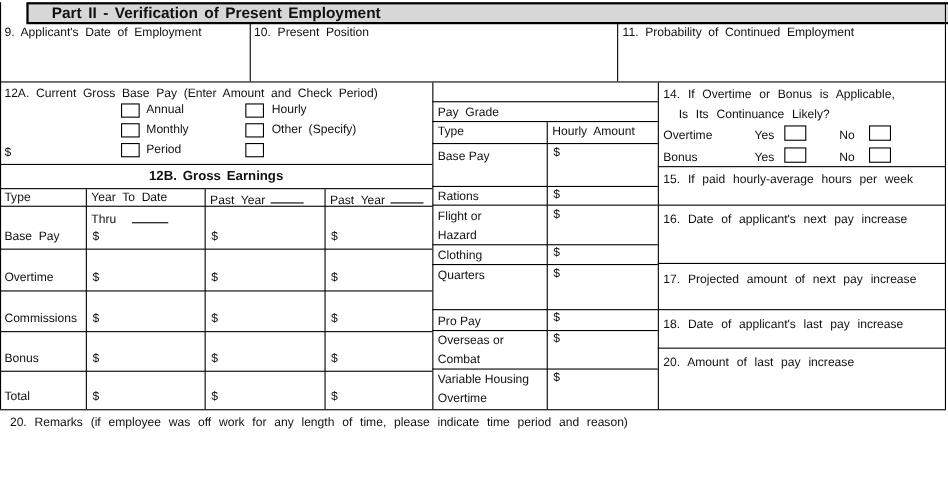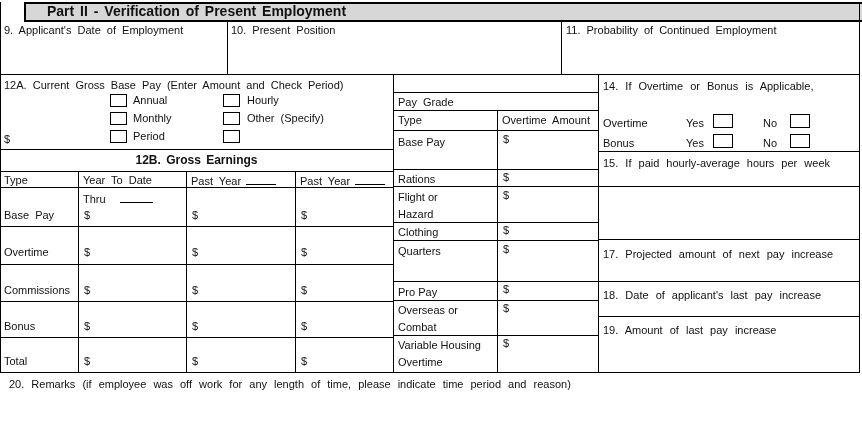--- a/index.html
+++ b/index.html
@@ -113,21 +113,21 @@
   <div class="hl" style="left:393px;top:222px;width:205px"></div>
   <div class="hl" style="left:393px;top:240px;width:205px"></div>
   <div class="hl" style="left:393px;top:281px;width:205px"></div>
   <div class="hl" style="left:393px;top:300px;width:205px"></div>
   <div class="hl" style="left:393px;top:335px;width:205px"></div>
   <div class="vl" style="left:497px;top:111px;height:261px"></div>
 
   <div class="lbl" style="left:398px;top:96px">Pay Grade</div>
   <div class="field" style="left:455px;top:93px;width:142px;height:16px"></div>
   <div class="lbl" style="left:398px;top:114px">Type</div>
-  <div class="lbl" style="left:502px;top:114px">Overtime Amount</div>
+  <div class="lbl" style="left:502px;top:114px">Hourly Amount</div>
 
   <div class="mlbl" style="left:398px;top:134px">Base Pay</div>
   <div class="cell" style="left:498px;top:131px;width:100px;height:38px;padding-top:2px"><span>$</span></div>
   <div class="mlbl" style="left:398px;top:171px">Rations</div>
   <div class="cell" style="left:498px;top:170px;width:100px;height:16px;padding-top:1px"><span>$</span></div>
   <div class="mlbl" style="left:398px;top:189px">Flight or
 Hazard</div>
   <div class="cell" style="left:498px;top:187px;width:100px;height:35px;padding-top:2px"><span>$</span></div>
   <div class="mlbl" style="left:398px;top:224px">Clothing</div>
   <div class="cell" style="left:498px;top:223px;width:100px;height:17px;padding-top:1px"><span>$</span></div>
@@ -142,41 +142,43 @@
 Overtime</div>
   <div class="cell" style="left:498px;top:336px;width:100px;height:36px;padding-top:1px"><span>$</span></div>
 
   <div class="hl" style="left:598px;top:151px;width:262px"></div>
   <div class="hl" style="left:598px;top:186px;width:262px"></div>
   <div class="hl" style="left:598px;top:239px;width:262px"></div>
   <div class="hl" style="left:598px;top:281px;width:262px"></div>
   <div class="hl" style="left:598px;top:316px;width:262px"></div>
 
   <div class="lbl ws4" style="left:603px;top:80px">14. If Overtime or Bonus is Applicable,</div>
+  <div class="lbl ws4" style="left:617px;top:98px">Is Its Continuance Likely?</div>
   <div class="lbl" style="left:603px;top:117px">Overtime</div>
   <div class="lbl" style="left:686px;top:117px">Yes</div>
   <div class="cb2" style="left:713px;top:114px"></div>
   <div class="lbl" style="left:763px;top:117px">No</div>
   <div class="cb2" style="left:790px;top:114px"></div>
   <div class="lbl" style="left:603px;top:137px">Bonus</div>
   <div class="lbl" style="left:686px;top:137px">Yes</div>
   <div class="cb2" style="left:713px;top:134px"></div>
   <div class="lbl" style="left:763px;top:137px">No</div>
   <div class="cb2" style="left:790px;top:134px"></div>
 
   <div class="lbl ws4" style="left:603px;top:157px">15. If paid hourly-average hours per week</div>
   <div class="field" style="left:599px;top:170px;width:258px;height:15px"></div>
 
+  <div class="lbl ws4" style="left:603px;top:194px">16. Date of applicant's next pay increase</div>
   <div class="field" style="left:599px;top:208px;width:258px;height:30px"></div>
 
   <div class="lbl ws4" style="left:603px;top:248px">17. Projected amount of next pay increase</div>
   <div class="field" style="left:599px;top:262px;width:258px;height:18px"></div>
 
   <div class="lbl ws4" style="left:603px;top:289px">18. Date of applicant's last pay increase</div>
   <div class="field" style="left:599px;top:302px;width:258px;height:13px"></div>
 
-  <div class="lbl ws4" style="left:603px;top:324px">19. Amount of last pay increase</div>
+  <div class="lbl ws4" style="left:603px;top:324px">20. Amount of last pay increase</div>
   <div class="field" style="left:599px;top:338px;width:258px;height:33px"></div>
 
   <div class="lbl ws4" style="left:9px;top:378px">20. Remarks (if employee was off work for any length of time, please indicate time period and reason)</div>
   <div class="field" style="left:1px;top:392px;width:858px;height:54px"></div>
 
 </div>
 
 </body></html>

